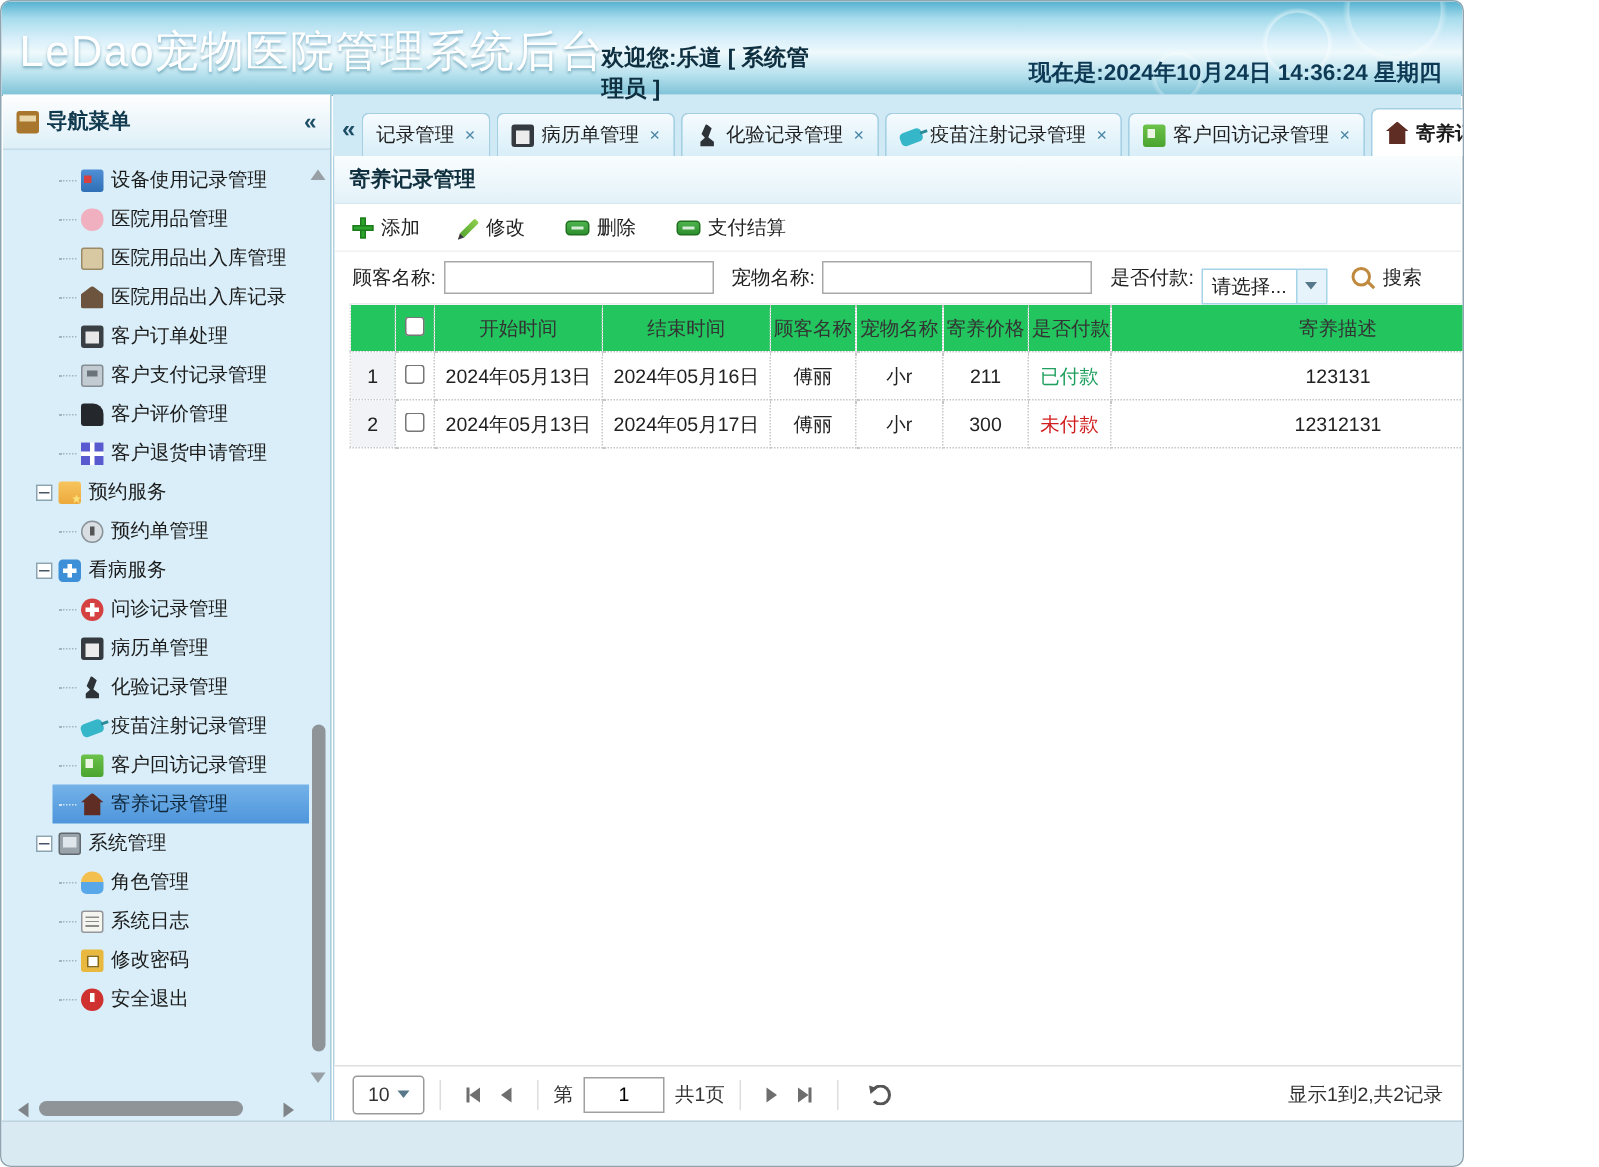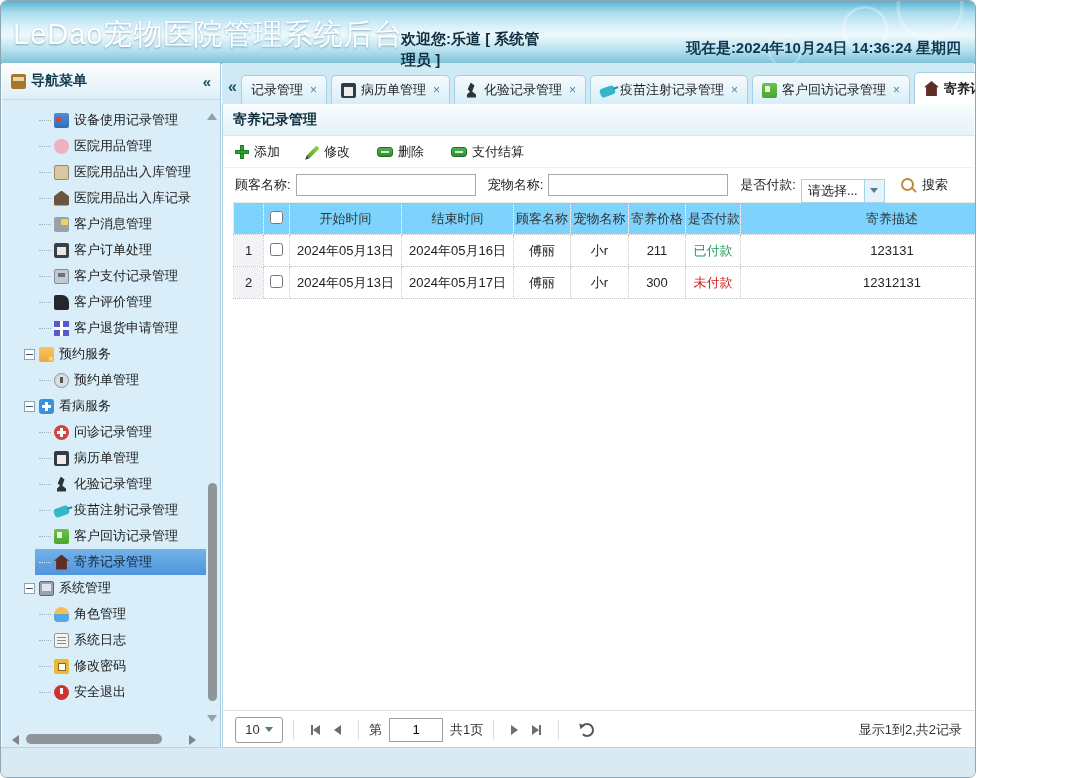--- a/index.html
+++ b/index.html
@@ -105,21 +105,21 @@
   .tb-rect{width:16px;height:10px;background:linear-gradient(#4db34d,#2e8f2e);border:1px solid #207020;border-radius:3px;display:inline-block;position:relative;box-sizing:border-box;}
   .tb-rect::after{content:"";position:absolute;left:3px;right:3px;top:3px;height:2px;background:#d6ecd6;}
   .mag{width:9px;height:9px;border:2px solid #c08a3e;border-radius:50%;display:inline-block;position:relative;}
   .mag::after{content:"";position:absolute;left:8px;top:9px;width:6px;height:2px;background:#c08a3e;transform:rotate(45deg);}
 
   
   .grid{margin:1px 10px 0 10px;}
   table{border-collapse:collapse;table-layout:fixed;width:810px;font-size:13px;color:#222;}
   th,td{border-right:1px dotted #c6c6c6;border-bottom:1px dotted #c6c6c6;height:31px;text-align:center;overflow:hidden;white-space:nowrap;padding:0 2px;}
   table{border-left:1px dotted #d8d8d8;border-top:1px solid #ececec;}
-  thead th{background:#7dd3fc;font-weight:normal;color:#333;}
+  thead th{background:#22c55e;font-weight:normal;color:#333;}
   td.numcell{background:#f1f3f6;}
   .paid-yes{color:#1fa05e;}
   .paid-no{color:#d11f1f;}
   input[type=checkbox]{width:13px;height:13px;margin:0;}
 
   
   .pagination{position:absolute;left:0;right:0;bottom:0;height:38px;border-top:1px solid #dedede;display:flex;align-items:center;padding:16px 12px;font-size:13px;color:#333;background:#fff;box-sizing:border-box;justify-content:space-between;}
   .pg-sep{width:1px;height:20px;background:#ddd;margin:0 10px;}
   .pg-select{width:46px;height:24px;border:1px solid #9a9a9a;border-radius:3px;display:flex;align-items:center;justify-content:center;gap:5px;cursor:pointer;background:#fff;}
   .pg-btn{display:flex;align-items:center;margin:0 7px;cursor:pointer;}
@@ -194,24 +194,20 @@
           <span class="ic ic-flask"></span>
           <span class="tlabel">医院用品管理</span>
         </div>
       <div class="tree-item lvl2">
           <span class="ic ic-picture"></span>
           <span class="tlabel">医院用品出入库管理</span>
         </div>
       <div class="tree-item lvl2">
           <span class="ic ic-warehouse"></span>
           <span class="tlabel">医院用品出入库记录</span>
-        </div>
-      <div class="tree-item lvl2">
-          <span class="ic ic-message"></span>
-          <span class="tlabel">客户消息管理</span>
         </div>
       <div class="tree-item lvl2">
           <span class="ic ic-order"></span>
           <span class="tlabel">客户订单处理</span>
         </div>
       <div class="tree-item lvl2">
           <span class="ic ic-pay"></span>
           <span class="tlabel">客户支付记录管理</span>
         </div>
       <div class="tree-item lvl2">

